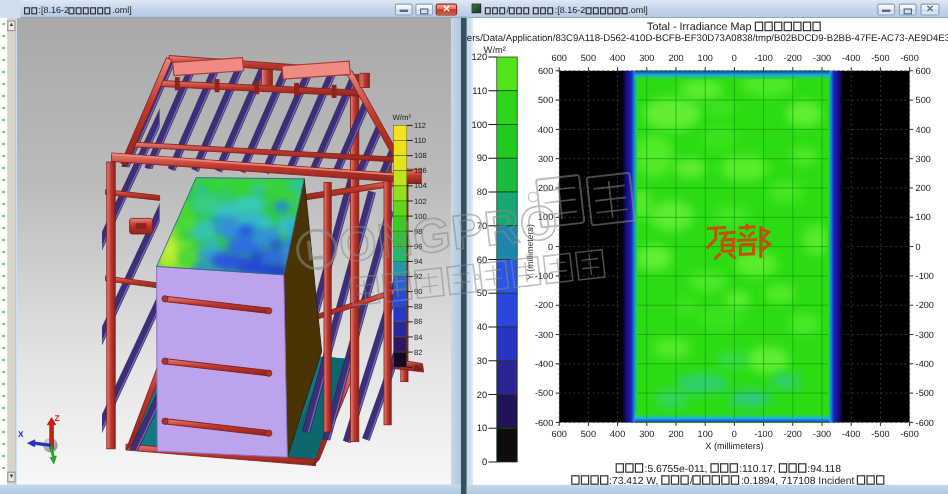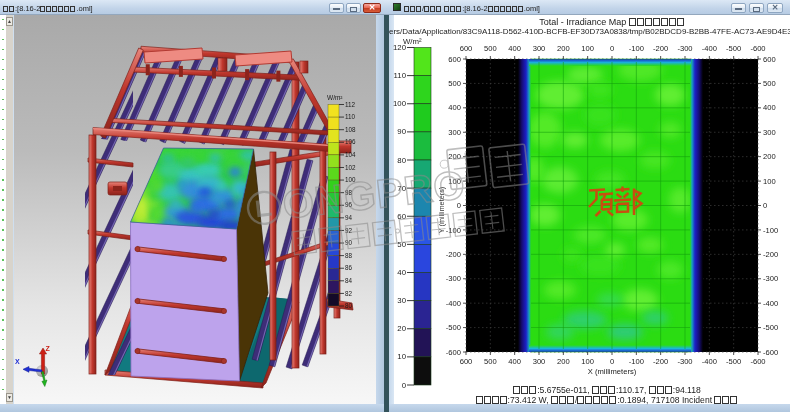--- a/index.html
+++ b/index.html
@@ -1,20 +1,20 @@
 <!DOCTYPE html>
 <html><head><meta charset="utf-8"><style>
 *{margin:0;padding:0;box-sizing:border-box}
 html,body{width:790px;height:412px;overflow:hidden;background:#33525a;font-family:"Liberation Sans",sans-serif}
 .titlebar{position:absolute;height:15px;background:linear-gradient(#dce8f5,#c2d4e9 60%,#b6cbe3);border-bottom:1px solid #93a7bd;font-size:7.5px;color:#222;white-space:nowrap}
 .win{position:absolute;top:0;height:412px}
 </style></head><body>
 
 <div class="win" style="left:0;width:384px;background:#cfdfef">
- <div class="titlebar" style="left:0;top:0;width:444px">
+ <div class="titlebar" style="left:17px;top:0;width:444px">
   <span style="position:absolute;left:3px;top:4px"><span style="display:inline-block;width:5px;height:6px;border:1px solid #333333;margin:0 1px 0 0;vertical-align:-1px;box-sizing:border-box"></span><span style="display:inline-block;width:5px;height:6px;border:1px solid #333333;margin:0 1px 0 0;vertical-align:-1px;box-sizing:border-box"></span>:[8.16-2<span style="display:inline-block;width:5px;height:6px;border:1px solid #333333;margin:0 1px 0 0;vertical-align:-1px;box-sizing:border-box"></span><span style="display:inline-block;width:5px;height:6px;border:1px solid #333333;margin:0 1px 0 0;vertical-align:-1px;box-sizing:border-box"></span><span style="display:inline-block;width:5px;height:6px;border:1px solid #333333;margin:0 1px 0 0;vertical-align:-1px;box-sizing:border-box"></span><span style="display:inline-block;width:5px;height:6px;border:1px solid #333333;margin:0 1px 0 0;vertical-align:-1px;box-sizing:border-box"></span><span style="display:inline-block;width:5px;height:6px;border:1px solid #333333;margin:0 1px 0 0;vertical-align:-1px;box-sizing:border-box"></span><span style="display:inline-block;width:5px;height:6px;border:1px solid #333333;margin:0 1px 0 0;vertical-align:-1px;box-sizing:border-box"></span>.oml]</span>
  </div>
  <div style="position:absolute;left:0;top:15px;width:13px;height:389px;background:#fff;border-right:1px solid #8a8a8a">
   <div style="position:absolute;left:6px;top:0;width:7px;height:389px;background:#d8d4cc"></div>
   <div style="position:absolute;left:6px;top:2px;width:7px;height:9px;background:#ece9e2;border:1px solid #9a968c;font-size:5px;color:#444;text-align:center;line-height:7px">▲</div>
   <div style="position:absolute;left:6px;top:378px;width:7px;height:9px;background:#ece9e2;border:1px solid #9a968c;font-size:5px;color:#444;text-align:center;line-height:7px">▼</div>
   <div style="position:absolute;left:2px;top:4px;width:2px;height:380px;background-image:repeating-linear-gradient(#5cc45c 0 1.5px,transparent 1.5px 10px)"></div>
  </div>
  <svg width="790" height="412" viewBox="0 0 790 412" style="position:absolute;left:0;top:0">
       <defs>

